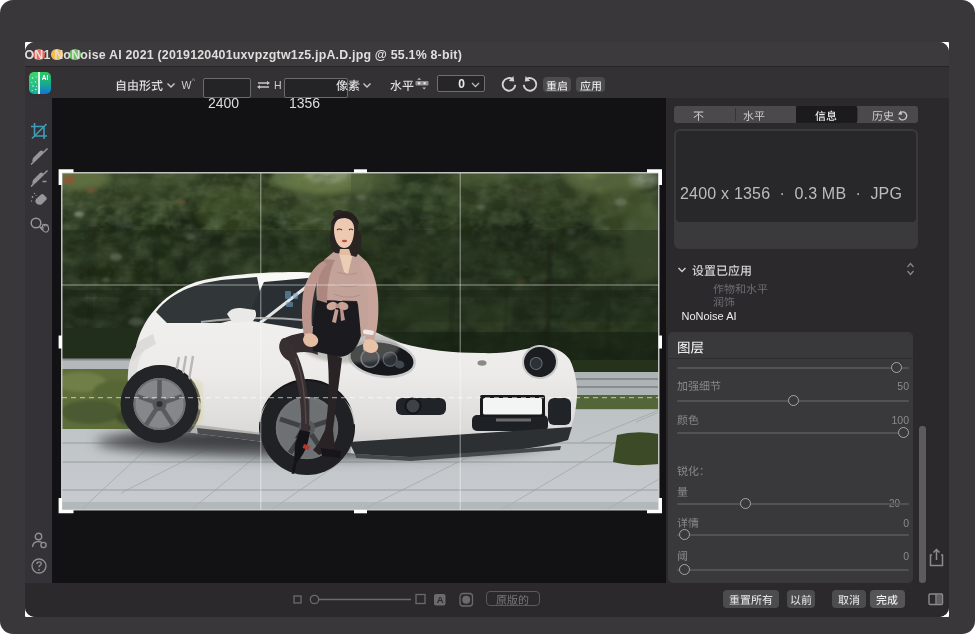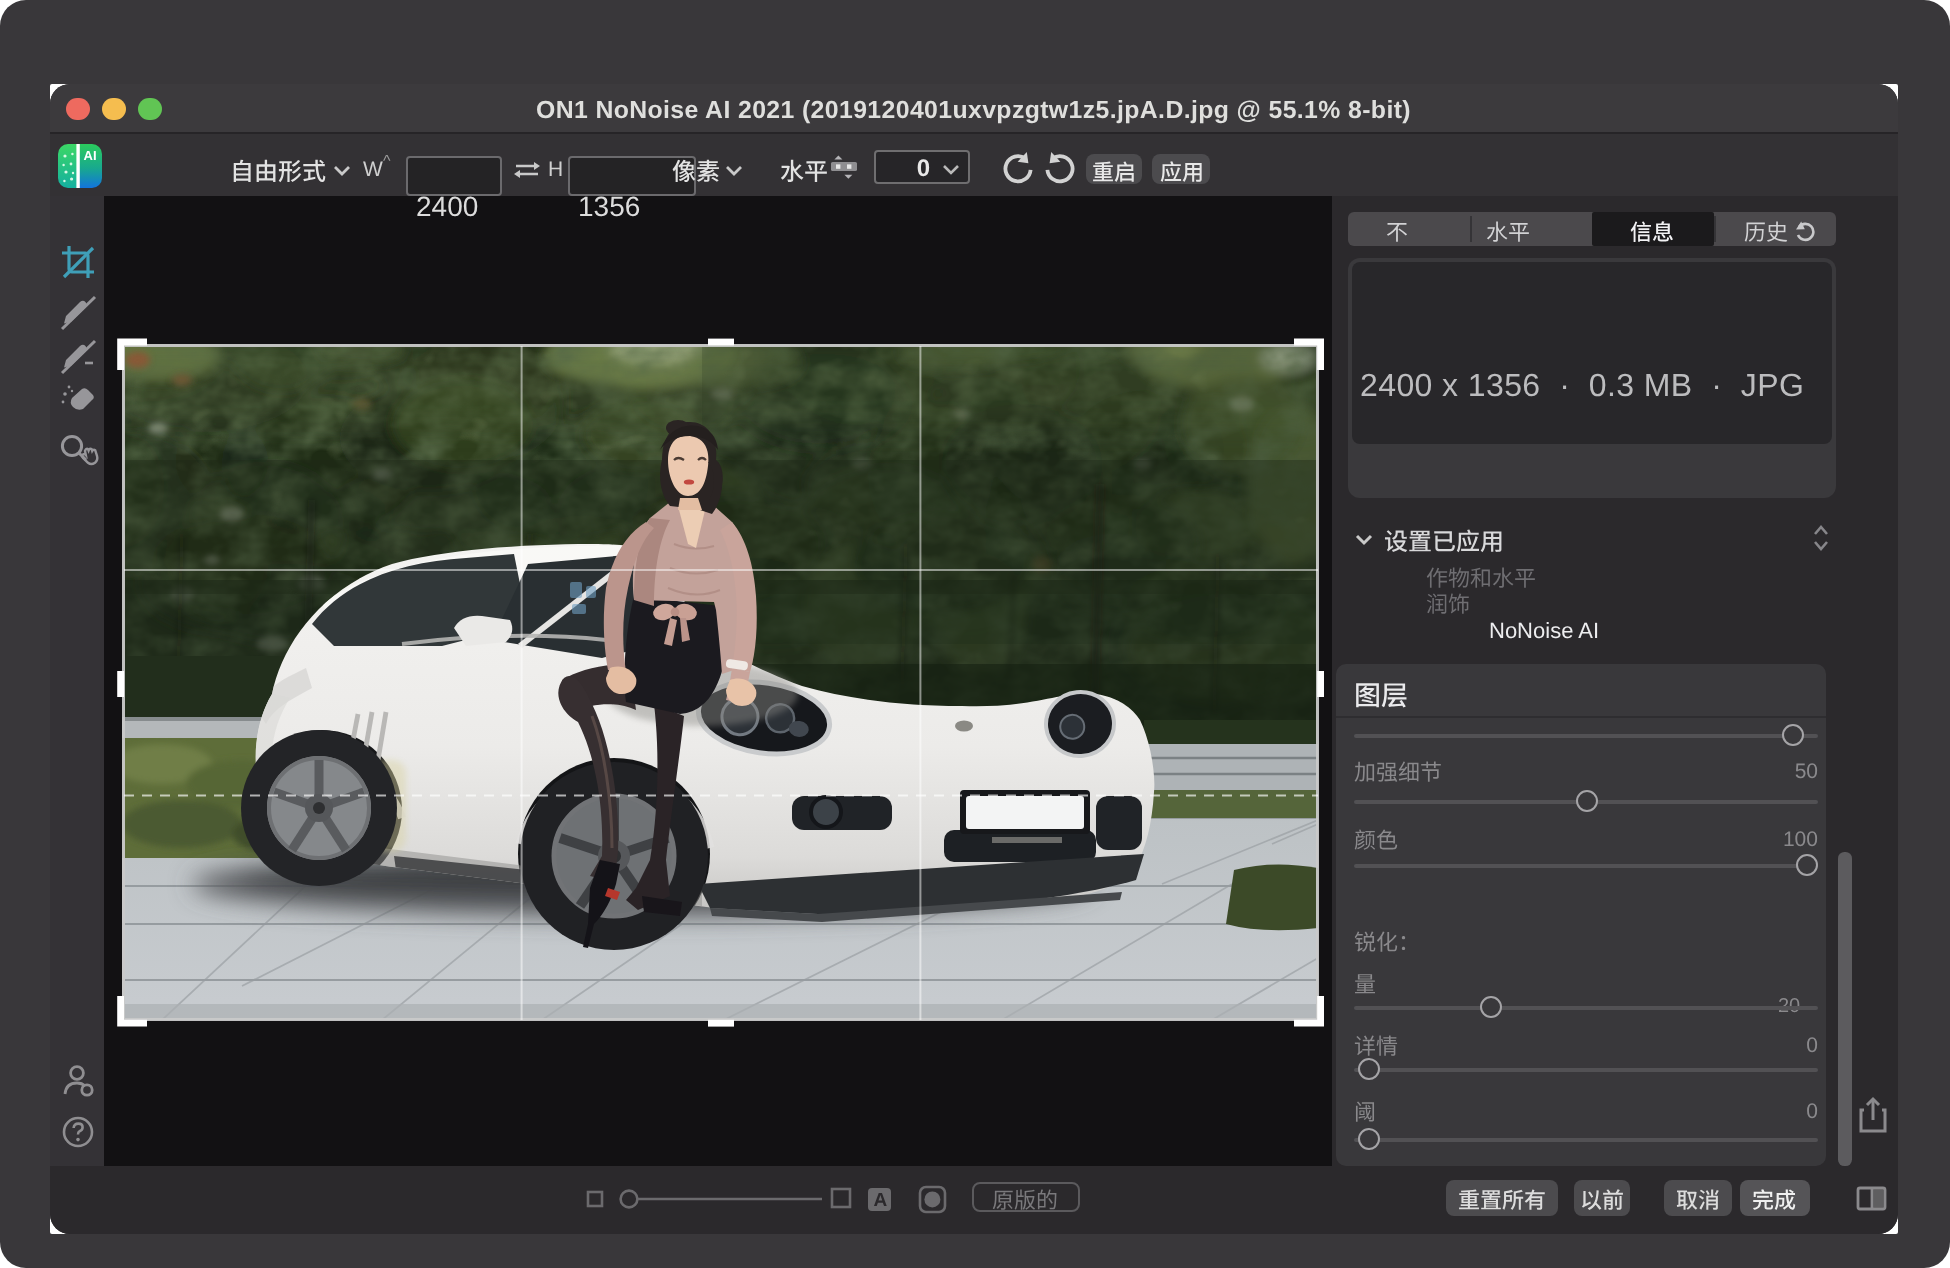--- a/index.html
+++ b/index.html
@@ -4,21 +4,21 @@
 html,body{margin:0;padding:0;width:975px;height:634px;background:#fff;overflow:hidden;
  font-family:"Liberation Sans",sans-serif;}
 *{box-sizing:border-box}
 .abs{position:absolute}
 .backdrop{position:absolute;left:0;top:0;width:975px;height:634px;background:#39373a;border-radius:13px}
 .winwhite{position:absolute;left:24.5px;top:41.5px;width:924.5px;height:575.5px;background:#fff;border-radius:1px}
 .window{position:absolute;left:24.5px;top:41.5px;width:924.5px;height:575.5px;background:#2b292c;
  border-radius:10px;overflow:hidden}
 .titlebar{position:absolute;left:0;top:0;width:100%;height:25.5px;background:#3c3a3d;border-bottom:1px solid #262427}
 .dot{position:absolute;top:7.2px;width:11.5px;height:11.5px;border-radius:50%}
-.title{position:absolute;left:0;top:0;width:100%;height:25px;line-height:26px;text-align:center;
+.title{position:absolute;left:0;top:0;width:100%;height:25px;line-height:26px;
  font-size:12.4px;font-weight:bold;color:#dfdfdd;letter-spacing:0.2px}
 .toolbar{position:absolute;left:0;top:25.5px;width:100%;height:31px;background:#333134}
 .sidebar{position:absolute;left:0;top:56.5px;width:27.5px;height:485px;background:#343236}
 .canvas{position:absolute;left:27.5px;top:56.5px;width:614px;height:485px;background:#121113}
 .rpanel{position:absolute;left:641.5px;top:56.5px;width:283px;height:485px;background:#2b292c}
 .bbar{position:absolute;left:0;top:541.5px;width:100%;height:34px;background:#2b292c}
 .ibox{position:absolute;background:#242325;border:1px solid #6b6a6d;border-radius:2px;color:#dcdcdc;
  font-size:14px;line-height:12px;padding:18px 0 0 4px}
 .btn{position:absolute;background:#4c4b4e;border-radius:4px}
 .lat{position:absolute;color:#dcdcdc}
@@ -590,21 +590,21 @@
 <path d="M1.5 5 L4.5 1.5 L7.5 5"></path>
         <path d="M1.5 9 L4.5 12.5 L7.5 9"></path>
       </g>
     </svg>
     <svg style="position:absolute;left:688.5px;top:240.0px;" width="55.0" height="14.3">
       <path fill="#6f6e72" transform="translate(0,11.00) scale(0.01100,-0.01100)" d="M526 828C476 681 395 536 305 442C322 430 351 404 363 391C414 447 463 520 506 601H575V-79H651V164H952V235H651V387H939V456H651V601H962V673H542C563 717 582 763 598 809ZM285 836C229 684 135 534 36 437C50 420 72 379 80 362C114 397 147 437 179 481V-78H254V599C293 667 329 741 357 814Z M1534 840C1501 688 1441 545 1357 454C1374 444 1403 423 1415 411C1459 462 1497 528 1530 602H1616C1570 441 1481 273 1375 189C1395 178 1419 160 1434 145C1544 241 1635 429 1681 602H1763C1711 349 1603 100 1438 -18C1459 -28 1486 -48 1501 -63C1667 69 1778 338 1829 602H1876C1856 203 1834 54 1802 18C1791 5 1781 2 1764 2C1745 2 1705 3 1660 7C1672 -14 1679 -46 1681 -68C1725 -71 1768 -71 1795 -68C1825 -64 1845 -56 1865 -28C1905 21 1927 178 1949 634C1950 644 1951 672 1951 672H1558C1575 721 1591 774 1603 827ZM1098 782C1086 659 1066 532 1029 448C1045 441 1074 423 1086 414C1103 455 1118 507 1130 563H1222V337C1152 317 1086 298 1035 285L1055 213L1222 265V-80H1292V287L1418 327L1408 393L1292 358V563H1395V635H1292V839H1222V635H1144C1151 680 1158 726 1163 772Z M2531 747V-35H2604V47H2827V-28H2903V747ZM2604 119V675H2827V119ZM2439 831C2351 795 2193 765 2060 747C2068 730 2078 704 2081 687C2134 693 2191 701 2247 711V544H2050V474H2228C2182 348 2102 211 2026 134C2039 115 2058 86 2067 64C2132 133 2198 248 2247 366V-78H2321V363C2364 306 2420 230 2443 192L2489 254C2465 285 2358 411 2321 449V474H2496V544H2321V726C2384 739 2442 754 2489 772Z M3071 584V508H3317C3269 310 3166 159 3039 76C3057 65 3087 36 3100 18C3241 118 3358 306 3407 568L3358 587L3344 584ZM3817 652C3768 584 3689 495 3623 433C3592 485 3564 540 3542 596V838H3462V22C3462 5 3456 1 3440 0C3424 -1 3372 -1 3314 1C3326 -22 3339 -59 3343 -81C3420 -81 3469 -79 3500 -65C3530 -52 3542 -28 3542 23V445C3633 264 3763 106 3919 24C3932 46 3957 77 3975 93C3854 149 3745 253 3660 377C3730 436 3819 527 3885 604Z M4174 630C4213 556 4252 459 4266 399L4337 424C4323 482 4282 578 4242 650ZM4755 655C4730 582 4684 480 4646 417L4711 396C4750 456 4797 552 4834 633ZM4052 348V273H4459V-79H4537V273H4949V348H4537V698H4893V773H4105V698H4459V348Z"></path>
     </svg>
     <svg style="position:absolute;left:688.5px;top:253.8px;" width="22.0" height="14.3">
       <path fill="#6f6e72" transform="translate(0,11.00) scale(0.01100,-0.01100)" d="M75 768C135 739 207 691 241 655L286 715C250 750 178 795 118 823ZM37 506C96 481 166 439 202 407L245 468C209 500 138 538 79 561ZM57 -22 124 -62C168 29 219 153 256 258L196 297C155 185 98 55 57 -22ZM289 631V-74H357V631ZM307 808C352 761 403 695 426 652L482 692C458 735 404 798 359 843ZM411 128V62H795V128H641V306H768V371H641V531H785V596H425V531H571V371H438V306H571V128ZM507 795V726H855V22C855 3 849 -4 831 -4C812 -5 747 -5 680 -3C691 -23 702 -57 706 -77C792 -77 849 -76 880 -64C912 -51 923 -28 923 21V795Z M1433 465V57H1503V397H1638V-79H1713V397H1852V145C1852 134 1849 131 1838 131C1827 130 1794 130 1753 131C1762 111 1771 82 1773 61C1830 61 1867 62 1892 74C1917 86 1923 107 1923 143V465H1713V639H1945V709H1559C1574 746 1586 784 1597 823L1526 839C1498 727 1449 616 1387 544C1405 536 1437 517 1451 506C1479 542 1506 588 1530 639H1638V465ZM1152 838C1130 689 1092 544 1030 449C1046 440 1075 416 1086 404C1121 462 1151 536 1175 619H1324C1309 569 1289 517 1271 482L1330 461C1358 514 1389 598 1411 671L1363 687L1350 683H1192C1203 729 1213 777 1221 825ZM1170 -71V-67C1186 -47 1217 -23 1383 103C1375 117 1364 146 1359 165L1239 78V483H1170V79C1170 29 1145 -5 1129 -19C1142 -30 1162 -56 1170 -71Z"></path>
     </svg>
-    <div class="lat" style="left:720px;top:268px;font-size:11px;color:#ededef">NoNoise AI</div>
+    <div class="lat" style="left:657px;top:268px;font-size:11px;color:#ededef">NoNoise AI</div>
     <div class="abs" style="left:643.5px;top:290.5px;width:245px;height:251px;background:#39383b;border-radius:5px"></div>
     <svg style="position:absolute;left:652.5px;top:297.5px;" width="27.0" height="17.6">
       <path fill="#eaeaec" transform="translate(0,13.50) scale(0.01350,-0.01350)" d="M367 274C449 257 553 221 610 193L649 254C591 281 488 313 406 329ZM271 146C410 130 583 90 679 55L721 123C621 157 450 194 315 209ZM79 803V-85H170V-45H828V-85H922V803ZM170 39V717H828V39ZM411 707C361 629 276 553 192 505C210 491 242 463 256 448C282 465 308 485 334 507C361 480 392 455 427 432C347 397 259 370 175 354C191 337 210 300 219 277C314 300 416 336 507 384C588 342 679 309 770 290C781 311 805 344 823 361C741 375 659 399 585 430C657 478 718 535 760 600L707 632L693 628H451C465 645 478 663 489 681ZM387 557 626 556C593 525 551 496 504 470C458 496 419 525 387 557Z M1306 457V374H1875V457ZM1220 718H1798V613H1220ZM1125 799V504C1125 346 1117 122 1026 -34C1050 -43 1093 -67 1111 -82C1207 83 1220 334 1220 505V532H1893V799ZM1298 -74C1332 -60 1383 -56 1793 -27C1807 -52 1820 -75 1829 -94L1917 -52C1885 8 1818 110 1767 185L1684 150C1704 119 1727 84 1749 48L1408 27C1453 78 1499 139 1538 201H1944V284H1246V201H1420C1383 134 1338 74 1321 56C1301 32 1282 15 1264 11C1275 -12 1292 -55 1298 -74Z"></path>
     </svg>
     <div class="abs" style="left:643.5px;top:316px;width:245px;height:1px;background:#2e2d30"></div>
     <div class="abs" style="left:652.5px;top:325px;width:232px;height:2px;background:#525154;border-radius:1px"></div>
     <div class="abs" style="left:866.0px;top:320.5px;width:11px;height:11px;border-radius:50%;background:#39383b;border:1.5px solid #a5a4a7"></div>
     <svg style="position:absolute;left:652.5px;top:337.0px;" width="44.0" height="14.3">
       <path fill="#8a898c" transform="translate(0,11.00) scale(0.01100,-0.01100)" d="M572 716V-65H644V9H838V-57H913V716ZM644 81V643H838V81ZM195 827 194 650H53V577H192C185 325 154 103 28 -29C47 -41 74 -64 86 -81C221 66 256 306 265 577H417C409 192 400 55 379 26C370 13 360 9 345 10C327 10 284 10 237 14C250 -7 257 -39 259 -61C304 -64 350 -65 378 -61C407 -57 426 -48 444 -22C475 21 482 167 490 612C490 623 490 650 490 650H267L269 827Z M1517 723H1807V600H1517ZM1448 787V537H1628V447H1427V178H1628V32L1381 18L1392 -55C1519 -46 1698 -33 1871 -19C1884 -44 1894 -68 1900 -88L1965 -59C1944 1 1891 92 1839 160L1778 134C1797 107 1817 77 1836 46L1699 37V178H1906V447H1699V537H1879V787ZM1493 384H1628V241H1493ZM1699 384H1837V241H1699ZM1085 564C1077 469 1062 344 1047 267H1091L1287 266C1275 92 1262 23 1243 4C1234 -6 1225 -7 1209 -7C1192 -7 1148 -6 1103 -2C1115 -21 1123 -51 1124 -72C1170 -75 1216 -75 1240 -73C1269 -71 1288 -64 1305 -43C1333 -13 1348 74 1361 302C1363 312 1364 335 1364 335H1127C1133 384 1140 441 1146 495H1368V787H1058V718H1298V564Z M2037 53 2050 -21C2148 -1 2281 24 2410 50L2405 118C2270 93 2130 67 2037 53ZM2058 424C2074 432 2099 437 2243 454C2191 389 2144 336 2123 317C2088 282 2062 259 2040 254C2049 235 2060 199 2064 184C2086 196 2122 204 2408 250C2405 265 2404 294 2404 314L2178 282C2263 366 2348 470 2422 576L2357 616C2338 584 2316 552 2294 522L2141 508C2206 594 2272 704 2324 813L2251 844C2201 722 2121 593 2095 560C2070 525 2052 502 2033 498C2041 478 2054 440 2058 424ZM2647 70H2503V353H2647ZM2716 70V353H2858V70ZM2433 788V-65H2503V0H2858V-57H2930V788ZM2647 424H2503V713H2647ZM2716 424V713H2858V424Z M3098 486V414H3360V-78H3439V414H3772V154C3772 139 3766 135 3747 134C3727 133 3659 133 3586 135C3596 112 3606 80 3609 57C3704 57 3766 57 3803 69C3839 82 3849 106 3849 152V486ZM3634 840V727H3366V840H3289V727H3055V655H3289V540H3366V655H3634V540H3712V655H3946V727H3712V840Z"></path>
     </svg>

